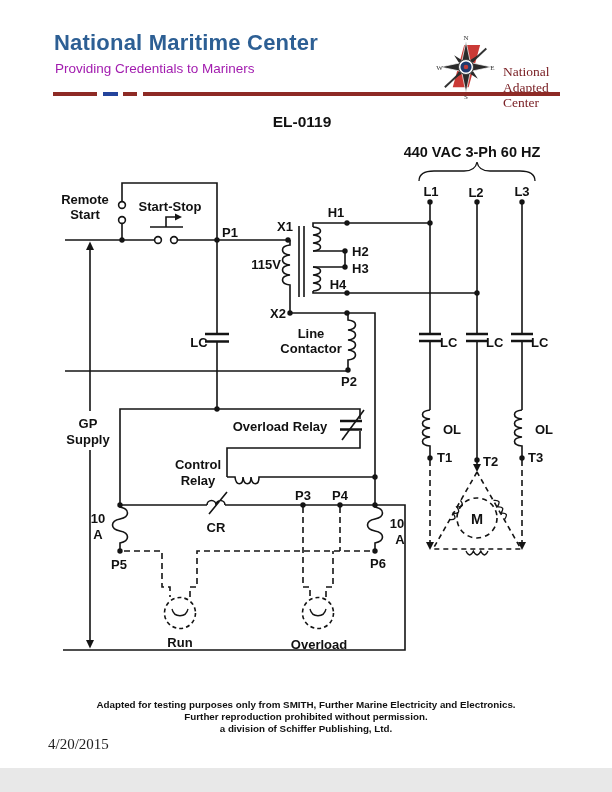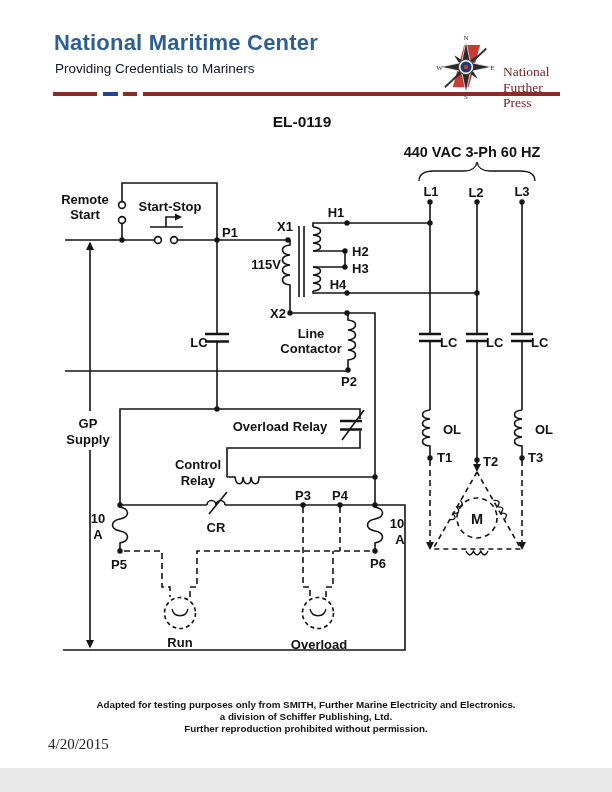--- a/index.html
+++ b/index.html
@@ -2,21 +2,21 @@
 <html><head>
 <meta charset="utf-8">
 <style>
   html,body{margin:0;padding:0;background:#e8e8e8;}
   .page{position:relative;width:612px;height:768px;background:#ffffff;margin:0 auto;overflow:hidden;
         font-family:"Liberation Sans",sans-serif;color:#111;}
   
   .header{position:absolute;top:0;left:0;width:612px;z-index:2;}
   .org-title{position:absolute;left:54px;top:30px;margin:0;font-size:22px;font-weight:bold;
              color:#2d5f94;letter-spacing:.2px;}
-  .org-subtitle{position:absolute;left:55px;top:61px;margin:0;font-size:13.5px;color:#0f172a;}
+  .org-subtitle{position:absolute;left:55px;top:61px;margin:0;font-size:13.5px;color:#a21caf;}
   .logo{position:absolute;left:436px;top:24px;display:flex;align-items:center;gap:7px;}
   .logo-text{font-family:"Liberation Serif",serif;color:#7a2025;font-size:13.5px;line-height:15.5px;margin-top:40px;}
   .rule{position:absolute;left:53px;top:92px;width:507px;height:4px;z-index:2;
         background:linear-gradient(to right,
           #8e2a25 0%, #8e2a25 8.6%, #ffffff 8.6%, #ffffff 9.8%,
           #24449c 9.8%, #24449c 12.8%, #ffffff 12.8%, #ffffff 13.8%,
           #8e2a25 13.8%, #8e2a25 16.6%, #ffffff 16.6%, #ffffff 17.8%,
           #8e2a25 17.8%, #8e2a25 100%);}
   
   svg.diagram{position:absolute;left:0;top:0;z-index:1;}
@@ -52,22 +52,22 @@
         <circle cx="29" cy="30" r="8.5" fill="#fff" stroke="#333" stroke-width="1"></circle>
         <circle cx="29" cy="30" r="6.3" fill="#1f3a6e"></circle>
         <circle cx="29" cy="30" r="2.6" fill="#c23b38"></circle>
         <text x="29" y="-0.5" text-anchor="middle" font-size="8" font-family="Liberation Serif,serif" fill="#333">N</text>
         <text x="29" y="66" text-anchor="middle" font-size="8" font-family="Liberation Serif,serif" fill="#333">S</text>
         <text x="-1" y="33" text-anchor="middle" font-size="8" font-family="Liberation Serif,serif" fill="#333">W</text>
         <text x="59" y="33" text-anchor="middle" font-size="8" font-family="Liberation Serif,serif" fill="#333">E</text>
       </svg>
       <div class="logo-text">
         <div>National</div>
-        <div>Further</div>
-        <div>Press</div>
+        <div>Adapted</div>
+        <div>Center</div>
       </div>
     </div>
   </div>
   <div class="rule"></div>
 
   <svg class="diagram" width="612" height="792" viewBox="0 0 612 792">
 
     <g>
       <path class="wire" d="M65,240 H154 M178,240 H290"></path>
       <path class="wire" d="M122,240 V224 M122,201 V183 H217 V240"></path>
@@ -231,18 +231,18 @@
       <text class="lbl" x="535" y="434">OL</text>
       <text class="lbl" x="437" y="462">T1</text>
       <text class="lbl" x="483" y="466">T2</text>
       <text class="lbl" x="528" y="462">T3</text>
       <text class="lbl" style="font-size:14.5px" x="477" y="524" text-anchor="middle">M</text>
     </g>
   </svg>
 
   <div class="footer">
     <div>Adapted for testing purposes only from SMITH, Further Marine Electricity and Electronics.</div>
+    <div>Further reproduction prohibited without permission.</div>
     <div>a division of Schiffer Publishing, Ltd.</div>
-    <div>Further reproduction prohibited without permission.</div>
   </div>
   <div class="date">4/20/2015</div>
 
 </div>
 
 </body></html>

